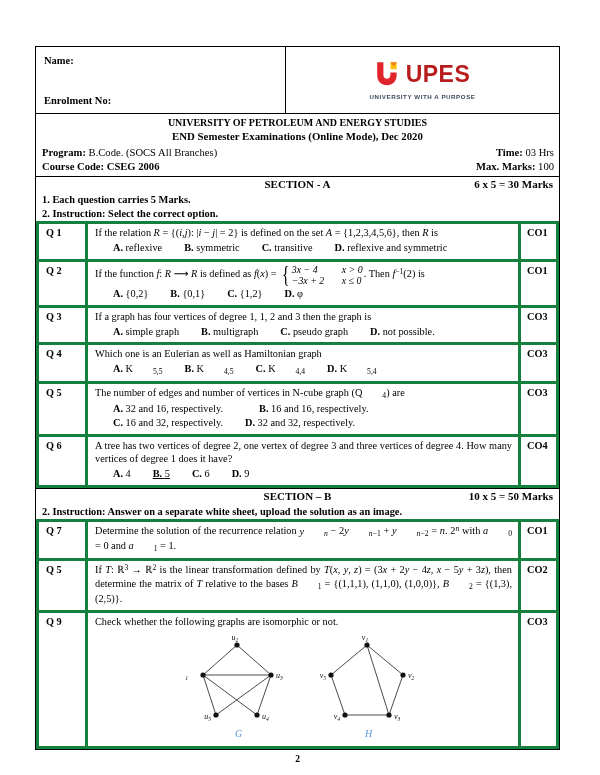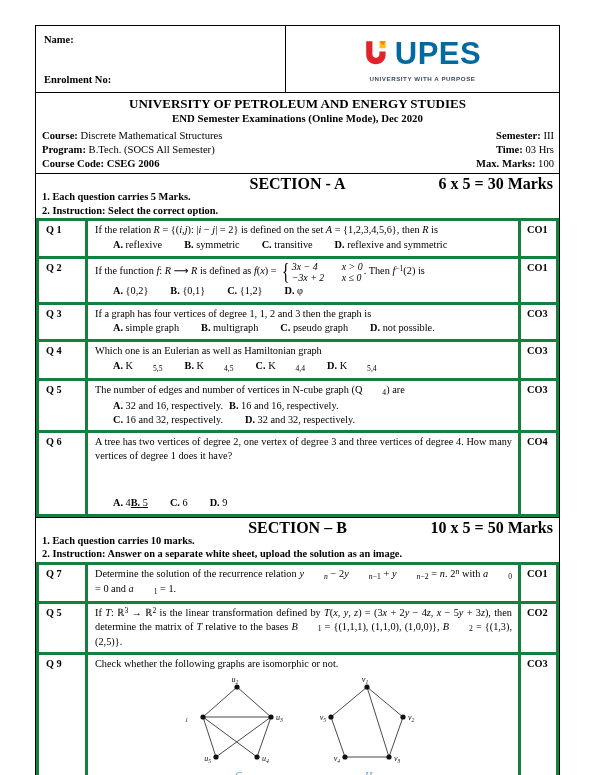--- a/index.html
+++ b/index.html
@@ -9,21 +9,21 @@
     background: #ffffff;
   }
   body {
     font-family: "Liberation Serif", serif;
     color: #000;
   }
   .page {
     position: relative;
     width: 600px; height: 665px;
     background: #fff;
-    padding: 25px 40px 0 35px;
+    padding: 46px 40px 0 35px;
   }
   .sheet {
     width: 525px;
     border: 1px solid #000;
     border-bottom: none;
   }
 
   
   .ident-row { display: flex; }
   .ident-left {
@@ -37,62 +37,62 @@
     flex: 1;
     display: flex; flex-direction: column;
     align-items: center; justify-content: center;
     padding: 5px 0 4px 0;
   }
   .logo-wrap { display: flex; align-items: center; gap: 7px; }
   .logo-mark { width: 24px; height: 26px; display: block; }
   .logo-word {
     font-family: "Liberation Sans", sans-serif;
     font-weight: bold;
-    font-size: 31px;
+    font-size: 23px;
     letter-spacing: 0.5px;
-    color: #0369a1;
+    color: #b91c1c;
     line-height: 1;
   }
   .logo-tag {
     font-family: "Liberation Sans", sans-serif;
     font-size: 6.2px;
     font-weight: bold;
     letter-spacing: 0.55px;
     color: #3b4a5e;
     margin-top: 6px;
   }
 
   
   .title-block {
     border-top: 1px solid #000;
     text-align: center;
     padding: 3px 0 1px 0;
   }
-  .title-main { font-weight: bold; font-size: 13px; line-height: 1.25; }
+  .title-main { font-weight: bold; font-size: 10px; line-height: 1.25; }
   .title-sub { font-weight: bold; font-size: 10.8px; line-height: 1.25; }
 
   
   .meta {
     padding: 1px 5px 2px 6px;
     border-top: 1px solid transparent;
   }
   .meta-row {
     display: flex; justify-content: space-between;
     font-size: 10.6px; line-height: 1.33;
   }
   .meta-row b { font-weight: bold; }
   .meta-left { white-space: nowrap; }
   .meta-right { white-space: nowrap; }
 
   
   .section-bar {
     border-top: 1px solid #000;
     position: relative;
     font-weight: bold;
-    font-size: 16px;
+    font-size: 11px;
     padding: 1px 5px 2px 0;
     height: 17px;
   }
   .section-bar .sec-title {
     text-align: center; width: 100%;
     position: absolute; left: 0; top: 1px;
   }
   .section-bar .sec-marks {
     position: absolute; right: 6px; top: 1px;
   }
@@ -215,25 +215,21 @@
       </div>
     </div>
 
     <div class="title-block">
       <div class="title-main">UNIVERSITY OF PETROLEUM AND ENERGY STUDIES</div>
       <div class="title-sub">END Semester Examinations (Online Mode), Dec 2020</div>
     </div>
 
     <div class="meta">
       <div class="meta-row">
-        <span class="meta-left"><b>Course:</b> <span>Discrete Mathematical Structures</span></span>
-        <span class="meta-right"><b>Semester:</b> <span>III</span></span>
-      </div>
-      <div class="meta-row">
-        <span class="meta-left"><b>Program:</b> <span>B.Tech. (SOCS All Semester)</span></span>
+        <span class="meta-left"><b>Program:</b> <span>B.Code. (SOCS All Branches)</span></span>
         <span class="meta-right"><b>Time:</b> <span>03 Hrs</span></span>
       </div>
       <div class="meta-row">
         <span class="meta-left"><b>Course Code:</b> <b>CSEG 2006</b></span>
         <span class="meta-right"><b>Max. Marks:</b> <span>100</span></span>
       </div>
     </div>
 
     <div class="section-bar">
       <span class="sec-title">SECTION - A</span>
@@ -296,45 +292,44 @@
                 <span class="optline"><span class="opt" style=""><span class="ob">A.</span> <span>K<sub>5,5</sub></span></span><span class="opt" style="margin-left:22px;"><span class="ob">B.</span> <span>K<sub>4,5</sub></span></span><span class="opt" style="margin-left:22px;"><span class="ob">C.</span> <span>K<sub>4,4</sub></span></span><span class="opt" style="margin-left:22px;"><span class="ob">D.</span> <span>K<sub>5,4</sub></span></span></span>
               </div>
             </td>
             <td class="qco">CO3</td>
           </tr>
           <tr>
             <td class="qnum">Q 5</td>
             <td class="qbody">
               <div class="just">The number of edges and number of vertices in N-cube graph (Q<sub>4</sub>) are</div>
               <div class="opts">
-                <span class="optline"><span class="opt" style=""><span class="ob">A.</span> <span>32 and 16, respectively.</span></span><span class="opt" style="margin-left:6px;"><span class="ob">B.</span> <span>16 and 16, respectively.</span></span></span>
+                <span class="optline"><span class="opt" style=""><span class="ob">A.</span> <span>32 and 16, respectively.</span></span><span class="opt" style="margin-left:36px;"><span class="ob">B.</span> <span>16 and 16, respectively.</span></span></span>
                 <span class="optline"><span class="opt" style=""><span class="ob">C.</span> <span>16 and 32, respectively.</span></span><span class="opt" style="margin-left:22px;"><span class="ob">D.</span> <span>32 and 32, respectively.</span></span></span>
               </div>
             </td>
             <td class="qco">CO3</td>
           </tr>
           <tr>
             <td class="qnum">Q 6</td>
             <td class="qbody">
               <div class="just">A tree has two vertices of degree 2, one vertex of degree 3 and three vertices of degree 4. How many vertices of degree 1 does it have?</div>
               <div class="opts">
-                <span class="optline"><span class="opt" style=""><span class="ob">A.</span> <span>4</span></span><span class="opt" style="text-decoration:underline;"><span class="ob">B.</span> <span>5</span></span><span class="opt" style="margin-left:22px;margin-top:32px;"><span class="ob">C.</span> <span>6</span></span><span class="opt" style="margin-left:22px;"><span class="ob">D.</span> <span>9</span></span></span>
+                <span class="optline"><span class="opt" style=""><span class="ob">A.</span> <span>4</span></span><span class="opt" style="margin-left:22px;text-decoration:underline;"><span class="ob">B.</span> <span>5</span></span><span class="opt" style="margin-left:22px;"><span class="ob">C.</span> <span>6</span></span><span class="opt" style="margin-left:22px;"><span class="ob">D.</span> <span>9</span></span></span>
               </div>
             </td>
             <td class="qco">CO4</td>
           </tr>
         </tbody>
     </table>
 
     <div class="section-bar">
       <span class="sec-title">SECTION – B</span>
       <span class="sec-marks">10 x 5 = 50 Marks</span>
     </div>
     <div class="instructions">
-      <div>1. Each question carries 10 marks.</div>
       <div>2. Instruction: Answer on a separate white sheet, upload the solution as an image.</div>
     </div>
 
     <table class="qtable">
       <tbody id="tbody-b">
           <tr>
             <td class="qnum">Q 7</td>
             <td class="qbody">
               <div class="just">Determine the solution of the recurrence relation <i class="m">y<sub>n</sub></i> − 2<i class="m">y</i><sub><i class="m">n</i>−1</sub> + <i class="m">y</i><sub><i class="m">n</i>−2</sub> = <i class="m">n</i>. 2<sup><i class="m">n</i></sup> with <i class="m">a</i><sub>0</sub> = 0 and <i class="m">a</i><sub>1</sub> = 1.</div>
             </td>

